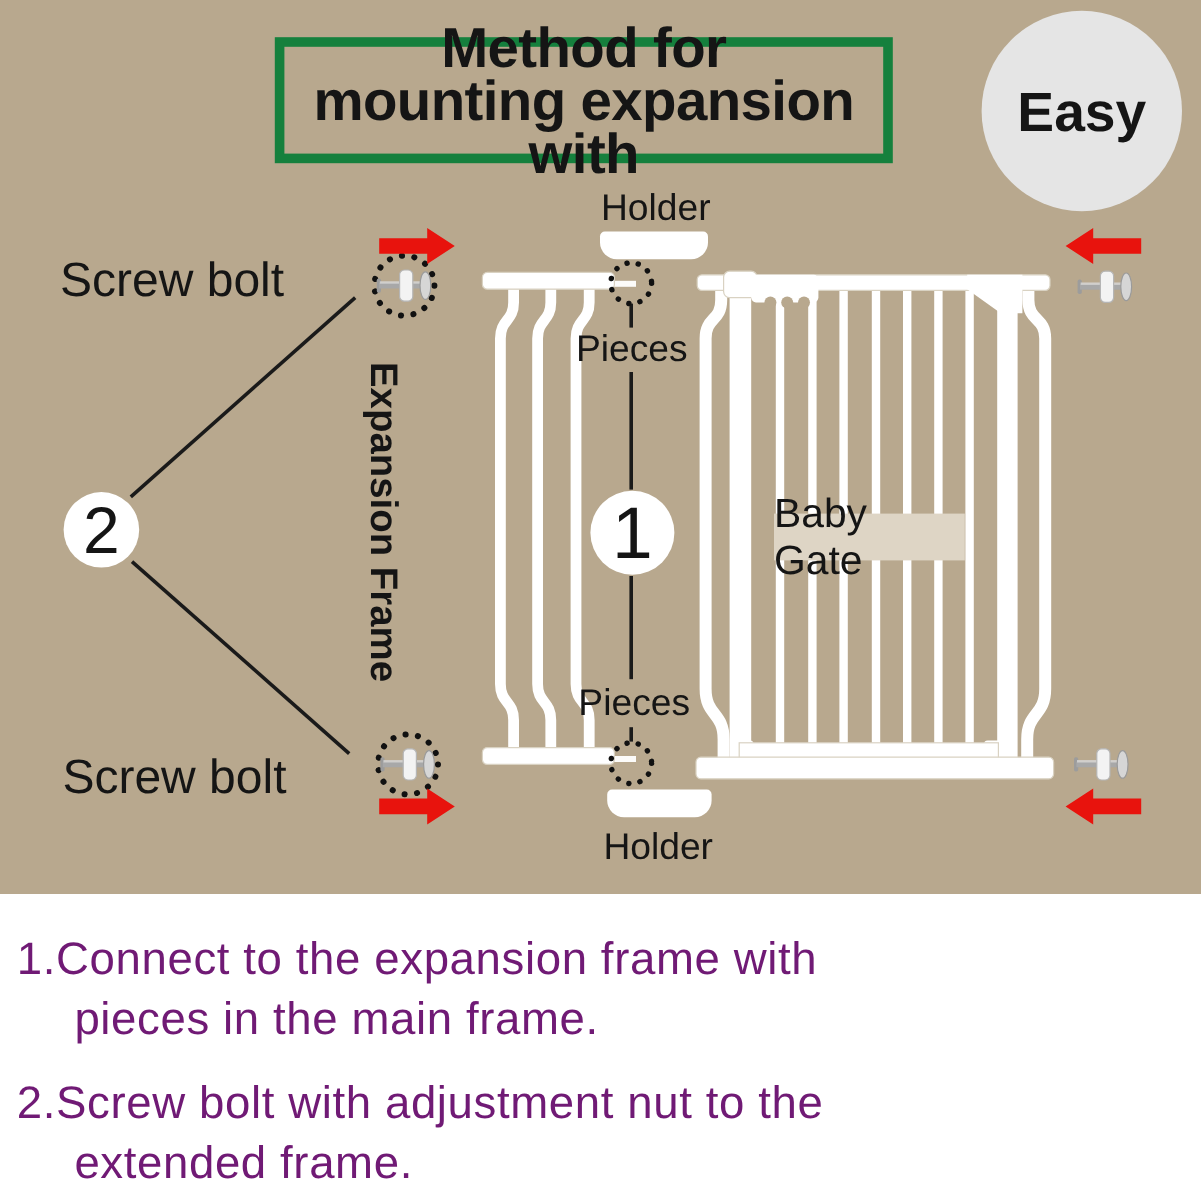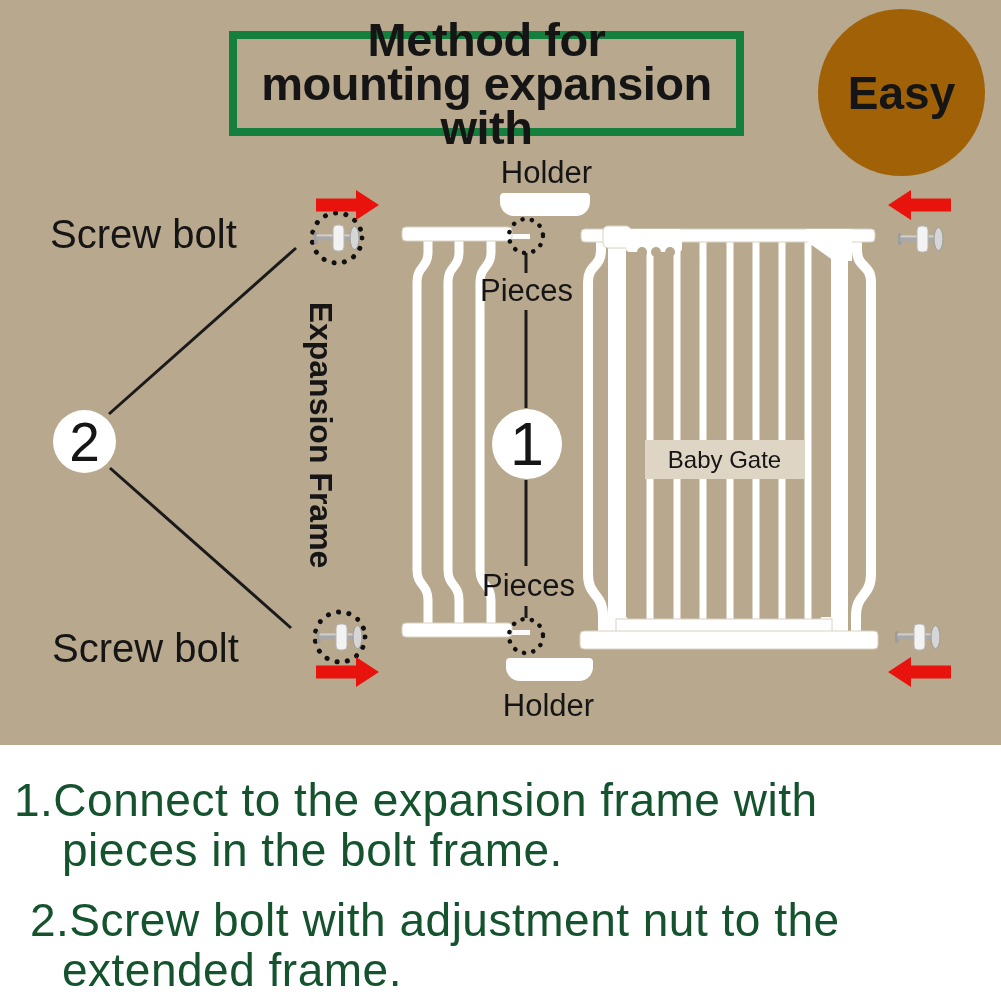--- a/index.html
+++ b/index.html
@@ -9,54 +9,54 @@
   }
   .tan{position:absolute;left:0;top:0;width:1001px;height:745px;background:#b8a88e;}
   #diagram-svg{position:absolute;left:0;top:0;}
   .abs{position:absolute;}
   .title-box{
     left:229px;top:31px;width:499px;height:89px;border:8px solid #15803d;
     display:flex;flex-direction:column;align-items:center;justify-content:center;
     font-weight:bold;font-size:47px;line-height:44px;letter-spacing:-0.5px;text-align:center;
   }
   .badge{
-    left:818px;top:9px;width:167px;height:167px;background:#a16207;border-radius:50%;
+    left:818px;top:9px;width:167px;height:167px;background:#e5e5e5;border-radius:50%;
     display:flex;flex-direction:row;align-items:center;justify-content:center;
     font-weight:bold;
   }
   .badge .l1{font-size:46px;line-height:50px;}
   .badge .l2{font-size:37px;line-height:44px;}
   .lbl{white-space:nowrap;}
   .bold-lbl{font-weight:normal;}
   .screw-top{left:50px;top:212px;font-size:40px;}
   .screw-bottom{left:52px;top:626px;font-size:40px;}
   .holder-top{left:464px;top:155px;width:165px;text-align:center;font-size:31px;}
   .holder-bottom{left:466px;top:688px;width:165px;text-align:center;font-size:31px;}
   .pieces-top{left:444px;top:273px;width:165px;text-align:center;font-size:31px;}
   .pieces-bottom{left:446px;top:568px;width:165px;text-align:center;font-size:31px;}
   .exp-frame{
     left:320px;top:435px;font-size:32px;font-weight:bold;
     transform:translate(-50%,-50%) rotate(90deg);
   }
   .gate-strip{
-    left:645px;top:440px;width:159px;height:39px;background:#ded5c5;
-    display:flex;align-items:center;justify-content:center;font-size:24px;
+    left:645px;top:428px;width:159px;height:39px;background:#ded5c5;
+    display:flex;align-items:center;justify-content:center;font-size:34px;
   }
   .num-circle{
     background:#ffffff;border-radius:50%;display:flex;align-items:center;justify-content:center;
   }
   .num-2{left:53px;top:410px;width:63px;height:63px;font-size:55px;}
   .num-1{left:492px;top:409px;width:70px;height:70px;font-size:61px;}
   .holder-shape{background:#ffffff;border-radius:4px 4px 14px 14px;}
   .holder-shape-top{left:500px;top:193px;width:90px;height:23px;}
   .holder-shape-bottom{left:506px;top:658px;width:87px;height:23px;}
-  .instr{font-size:46px;line-height:44px;color:#14532d;letter-spacing:0.5px;}
+  .instr{font-size:38px;line-height:44px;color:#701a75;letter-spacing:0.5px;}
   .i1a{left:14px;top:778px;}
   .i1b{left:62px;top:828px;}
-  .i2a{left:14px;top:898px;margin-left:16px;}
+  .i2a{left:14px;top:898px;}
   .i2b{left:62px;top:948px;}
 </style>
 </head>
 <body>
 
 <div id="stage">
 
   <div class="tan"></div>
 
   <svg id="diagram-svg" width="1001" height="745" viewBox="0 0 1001 745">
@@ -169,17 +169,17 @@
   </div>
 
   <div class="abs num-circle num-2">
     <span>2</span>
   </div>
   <div class="abs num-circle num-1">
     <span>1</span>
   </div>
 
   <div class="abs lbl instr i1a">1.Connect to the expansion frame with</div>
-  <div class="abs lbl instr i1b">pieces in the bolt frame.</div>
+  <div class="abs lbl instr i1b">pieces in the main frame.</div>
   <div class="abs lbl instr i2a">2.Screw bolt with adjustment nut to the</div>
   <div class="abs lbl instr i2b">extended frame.</div>
 
 </div>
 
 </body></html>

